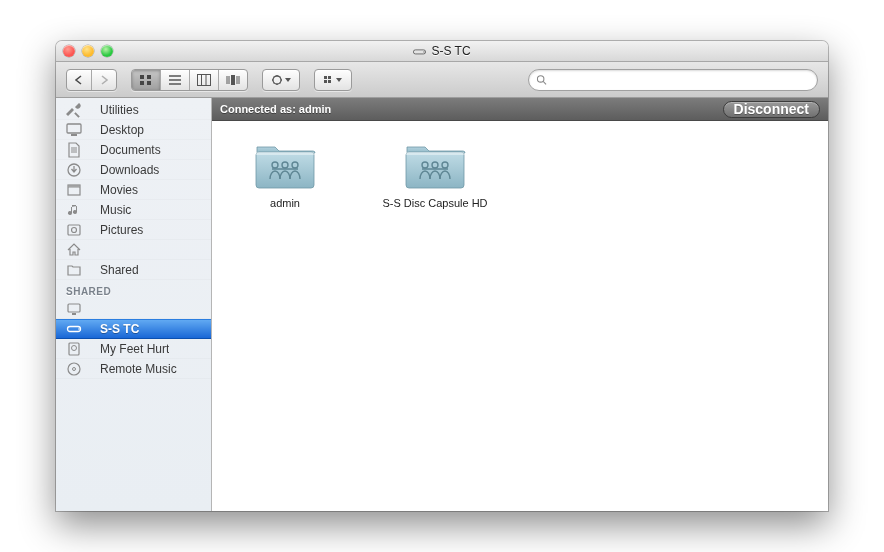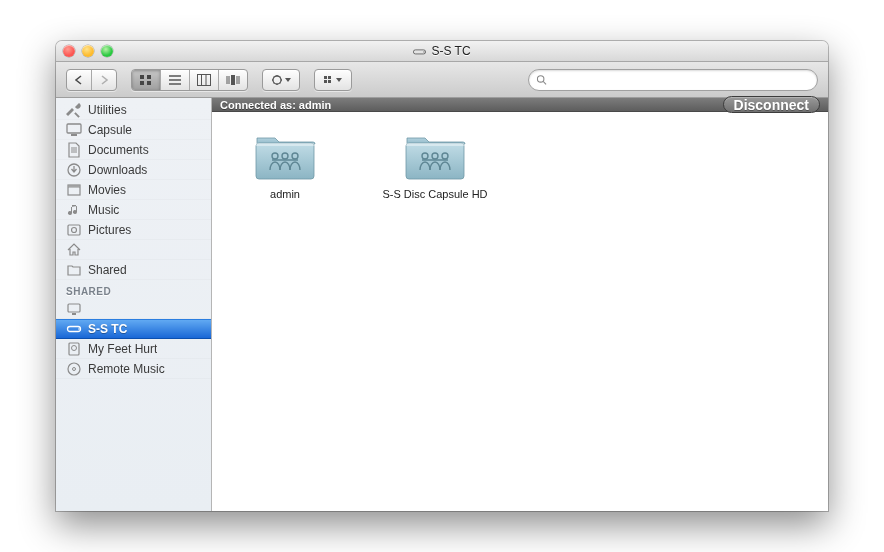--- a/index.html
+++ b/index.html
@@ -83,21 +83,21 @@
   .search input { border: none; outline: none; background: transparent; width: 100%; font-size: 11px; padding-left: 4px; }
   .body { flex: 1; display: flex; min-height: 0; }
   .sidebar {
     width: 156px;
     background: linear-gradient(#eef1f5, #e9eef3);
     border-right: 1px solid #b5b5b5;
     overflow-y: auto;
     padding-top: 2px;
   }
   .sb-item {
-    display: flex; align-items: center; gap: 6px;
+    display: flex; align-items: center; gap: 18px;
     height: 20px; padding: 0 8px 0 10px;
     color: #3a3a3a; font-size: 12px;
     border-bottom: 1px solid rgba(0,0,0,0.02);
     cursor: default;
   }
   .sb-item .ico { width: 16px; height: 16px; display: flex; align-items: center; justify-content: center; flex-shrink: 0; }
   .sb-item .ico svg { width: 16px; height: 16px; flex-shrink: 0; }
   .sb-item span { white-space: nowrap; overflow: hidden; text-overflow: ellipsis; }
   .sb-head {
     color: #7a828c; font-weight: bold; font-size: 10px; letter-spacing: 0.5px;
@@ -105,21 +105,21 @@
   }
   .sb-item.selected {
     background: linear-gradient(#61a9f2, #1967d6);
     color: #fff; font-weight: bold;
     border-top: 1px solid #2a7de0;
     border-bottom: 1px solid #0b4faf;
     text-shadow: 0 1px 0 rgba(0,0,0,0.3);
   }
   .content { flex: 1; background: #fff; display: flex; flex-direction: column; }
   .banner {
-    height: 14px;
+    height: 23px;
     background: linear-gradient(#7c7c7c, #5d5d5d);
     border-bottom: 1px solid #494949;
     color: #fff;
     display: flex;
     align-items: center;
     padding: 0 8px;
     position: relative;
     font-size: 11px;
   }
   .banner-text { font-weight: bold; text-shadow: 0 1px 0 rgba(0,0,0,0.4); }
@@ -323,21 +323,21 @@
               </svg>
             </span>
             <span>Utilities</span>
           </div>
           <div class="sb-item">
             <span class="ico">
               <svg style="color: rgb(139, 139, 139);">
                 <use href="#i-desktop"></use>
               </svg>
             </span>
-            <span>Capsule</span>
+            <span>Desktop</span>
           </div>
           <div class="sb-item">
             <span class="ico">
               <svg style="color: rgb(139, 139, 139);">
                 <use href="#i-documents"></use>
               </svg>
             </span>
             <span>Documents</span>
           </div>
           <div class="sb-item">

